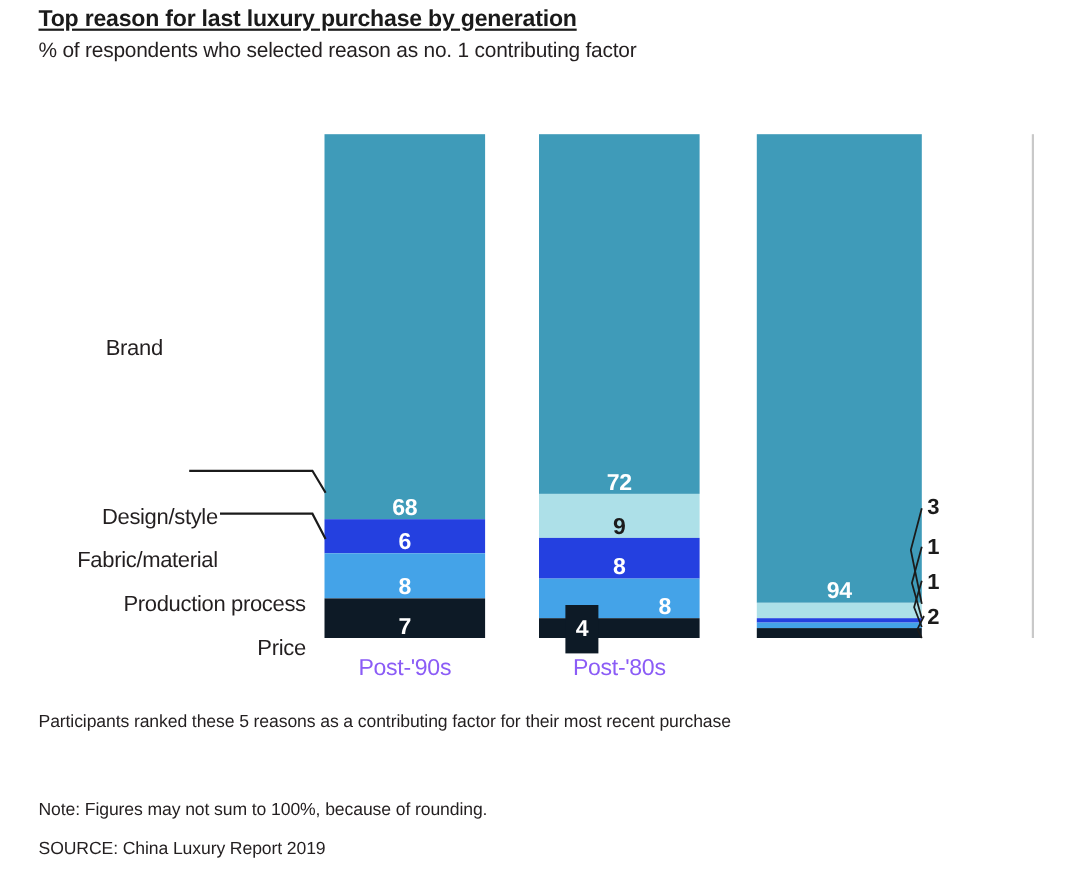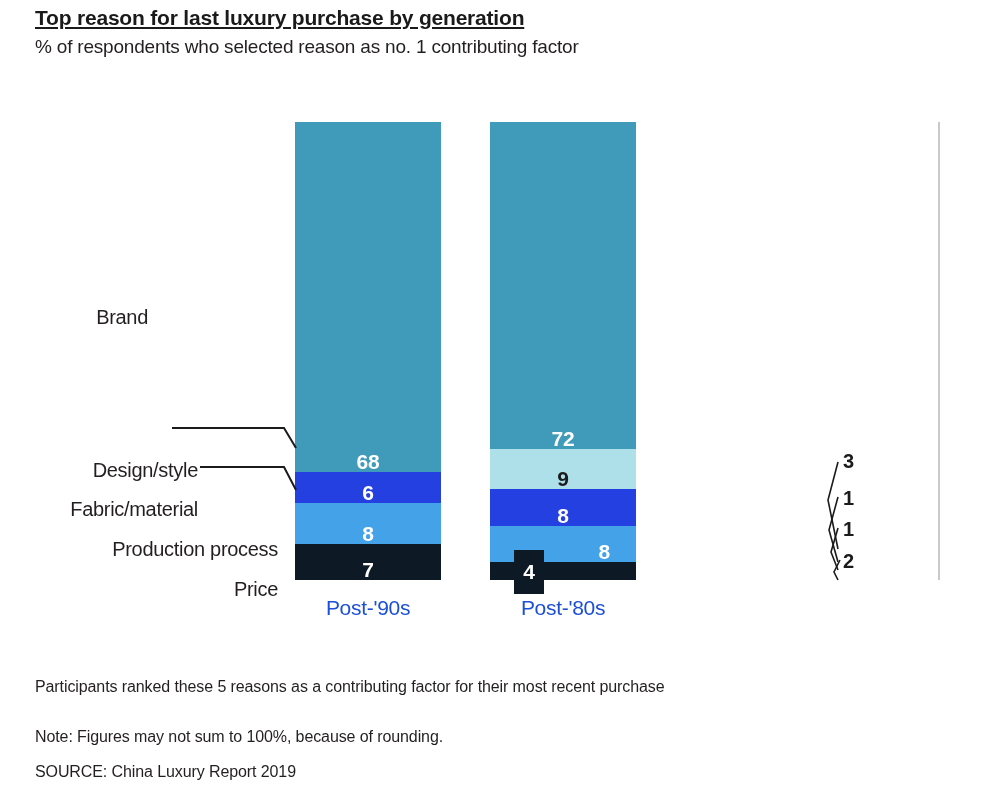--- a/index.html
+++ b/index.html
@@ -92,21 +92,21 @@
     z-index: 6;
   }
   .callout-chip .seg-value { color: #ffffff; }
 
   
   .cat-label {
     position: absolute;
     top: 596px;
     font-size: 21px;
     letter-spacing: -0.3px;
-    color: #1d4ed8;
+    color: #8b5cf6;
     white-space: nowrap;
     text-align: center;
   }
 
   
   .series-label {
     position: absolute;
     font-size: 20px;
     letter-spacing: -0.3px;
     color: #231f20;
@@ -148,21 +148,21 @@
 
   
   .footnote {
     position: absolute;
     left: 35px;
     font-size: 16px;
     letter-spacing: -0.1px;
     color: #231f20;
     white-space: nowrap;
   }
-  .fn-1 { top: 678px; }
+  .fn-1 { top: 648px; }
   .fn-2 { top: 728px; }
   .fn-3 { top: 763px; }
 </style>
 </head>
 <body>
 
 <div class="title">Top reason for last luxury purchase by generation</div>
 <div class="subtitle">% of respondents who selected reason as no. 1 contributing factor</div>
 
 <div class="plot">
@@ -207,20 +207,37 @@
     <div class="seg offset-right" style="flex:8; background:#44a3e8;">
       <span class="seg-value val-light">8</span>
     </div>
     <div class="seg" style="flex:4; background:#0d1a26;">
       <span class="callout-chip">
         <span class="seg-value">4</span>
       </span>
     </div>
   </div>
 
+  <div class="bar" style="left:688px; top:122px; height:458px; width:150px;">
+    <div class="seg" style="flex:94; background:#3f9bb9;">
+      <span class="seg-value val-light">94</span>
+    </div>
+    <div class="seg" style="flex:3; background:#ade0e8;">
+      
+    </div>
+    <div class="seg" style="flex:1; background:#2440e0;">
+      
+    </div>
+    <div class="seg" style="flex:1; background:#44a3e8;">
+      
+    </div>
+    <div class="seg" style="flex:2; background:#0d1a26;">
+      
+    </div>
+  </div>
 
   <div class="out-value" style="left:843px; top:450px;">3</div>
   <div class="out-value" style="left:843px; top:487px;">1</div>
   <div class="out-value" style="left:843px; top:518px;">1</div>
   <div class="out-value" style="left:843px; top:550px;">2</div>
 
   <svg class="leaders" viewBox="0 0 990 620">
 
     <polyline points="172,428 284,428 296,448" fill="none" stroke="#1b1b1b" stroke-width="2"></polyline>
 

